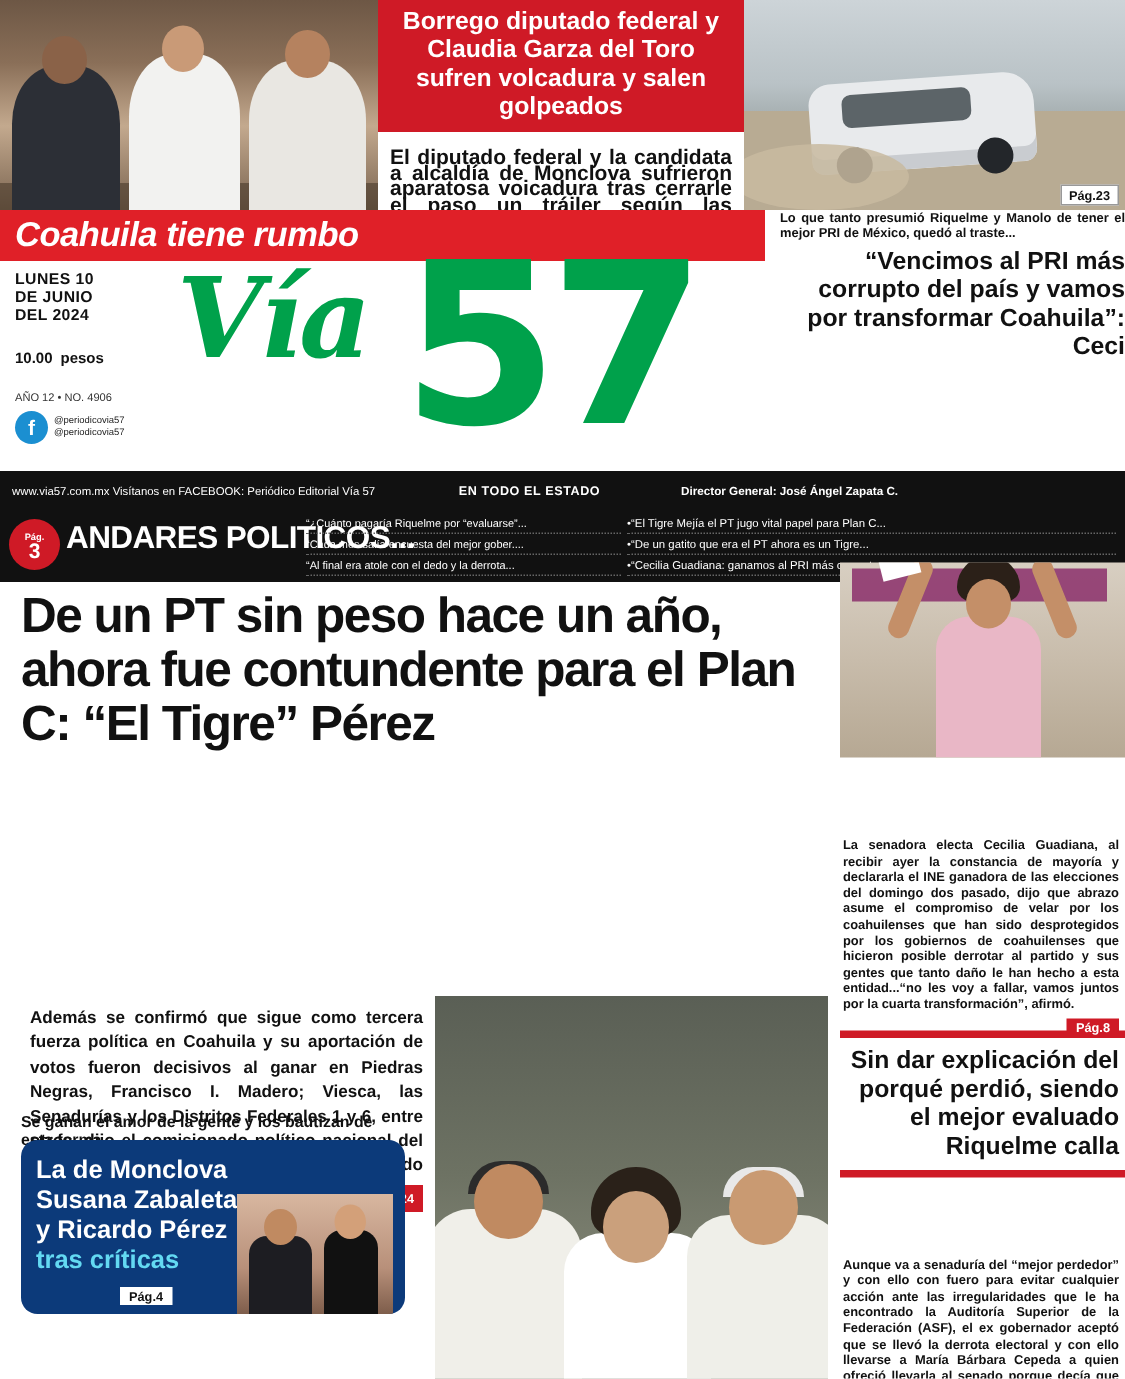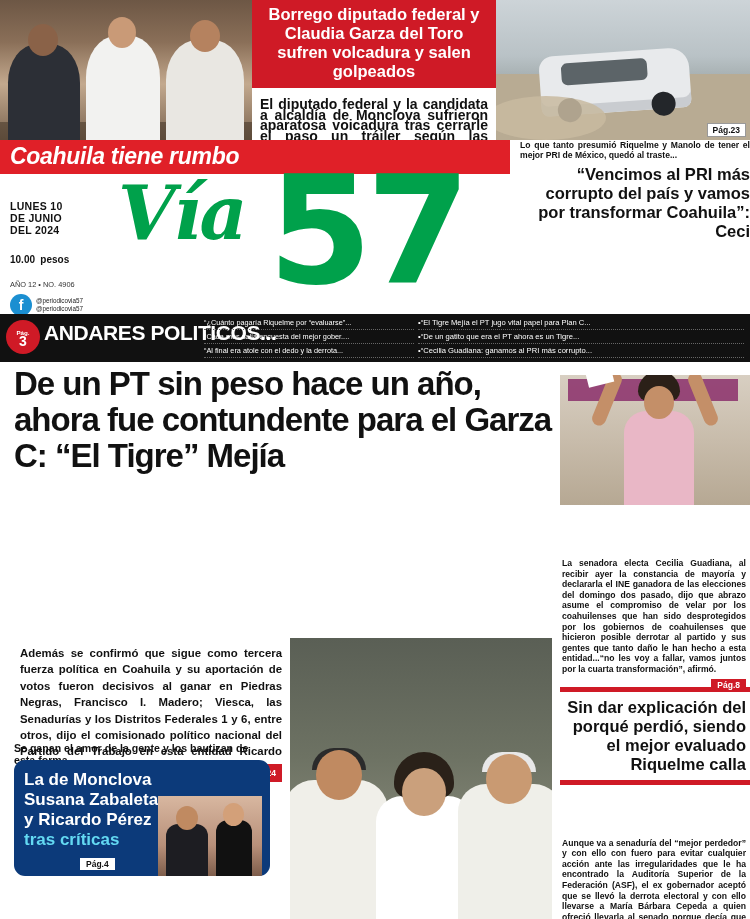--- a/index.html
+++ b/index.html
@@ -60,21 +60,21 @@
   }
 
   
   .masthead{position:relative;height:174px;width:750px;background:#fff;}
   .mh-left{position:absolute;left:0;top:0;width:510px;height:130px;}
   .slogan{
     background:#e02028;color:#fff;font-weight:bold;font-style:italic;
     font-size:23px;letter-spacing:-.3px;padding:3px 10px 4px 10px;display:inline-block;
     width:calc(100% - 20px);
   }
-  .mh-info{position:absolute;left:10px;top:60px;width:110px;}
+  .mh-info{position:absolute;left:10px;top:40px;width:110px;}
   .mh-date{font-weight:bold;font-size:10.5px;line-height:12px;color:#111;letter-spacing:.3px;}
   .mh-price{font-weight:bold;font-size:19px;color:#111;margin-top:10px;}
   .mh-price span{font-size:10px;font-weight:bold;}
   .mh-year{font-size:7.4px;color:#333;margin-top:12px;}
   .social{display:flex;align-items:center;margin-top:5px;gap:4px;}
   .fb-ico{
     width:22px;height:22px;border-radius:50%;background:#1b8fd1;color:#fff;
     font-weight:bold;font-size:14px;display:flex;align-items:center;justify-content:center;
   }
   .social-lines{font-size:6.3px;color:#222;line-height:7.6px;}
@@ -277,41 +277,46 @@
         <div class="via-num">57</div>
       </div>
     </div>
 
     <div class="mh-right">
       <div class="mhr-kicker">Lo que tanto presumió Riquelme y Manolo de tener el mejor PRI de México, quedó al traste...</div>
       <div class="mhr-head">“Vencimos al PRI más corrupto del país y vamos por transformar Coahuila”: Ceci</div>
     </div>
   </div>
 
+  <div class="infobar">
+    <div class="ib-left">www.via57.com.mx          Visítanos en FACEBOOK: Periódico Editorial Vía 57</div>
+    <div class="ib-center">EN TODO EL ESTADO</div>
+    <div class="ib-right">Director General: José Ángel Zapata C.</div>
+  </div>
 
   <div class="polstrip">
     <div class="pol-badge">
       <div class="pb-t">Pág.</div>
       <div class="pb-n">3</div>
     </div>
     <div class="pol-title">ANDARES POLITICOS...</div>
     <div class="pol-left-bullets">
       <div>“¿Cuánto pagaría Riquelme por “evaluarse”...</div>
       <div>“Cada mes salía encuesta del mejor gober....</div>
       <div>“Al final era atole con el dedo y la derrota...</div>
     </div>
     <div class="pol-bullets">
       <div>•“El Tigre Mejía el PT jugo vital papel para Plan C...</div>
       <div>•“De un gatito que era el PT ahora es un Tigre...</div>
       <div>•“Cecilia Guadiana: ganamos al PRI más corrupto...</div>
     </div>
   </div>
 
   <div class="body-wrap">
-    <div class="lead-head">De un PT sin peso hace un año, ahora fue contundente para el Garza C: “El Tigre” Mejía</div>
+    <div class="lead-head">De un PT sin peso hace un año, ahora fue contundente para el Plan C: “El Tigre” Pérez</div>
 
     <div class="lead-body">
       <span>Además se confirmó que sigue como tercera fuerza política en Coahuila y su aportación de votos fueron decisivos al ganar en Piedras Negras, Francisco I. Madero; Viesca, las Senadurías y los Distritos Federales 1 y 6, entre otros, dijo el comisionado político nacional del Partido del Trabajo en esta entidad Ricardo Mejía Berdeja</span>
       <span class="pag-inline">Pág.24</span>
     </div>
 
     <div class="center-photo">
       <div class="cp-person cp-a"></div>
       <div class="cp-ahair"></div>
       <div class="cp-ahead"></div>

